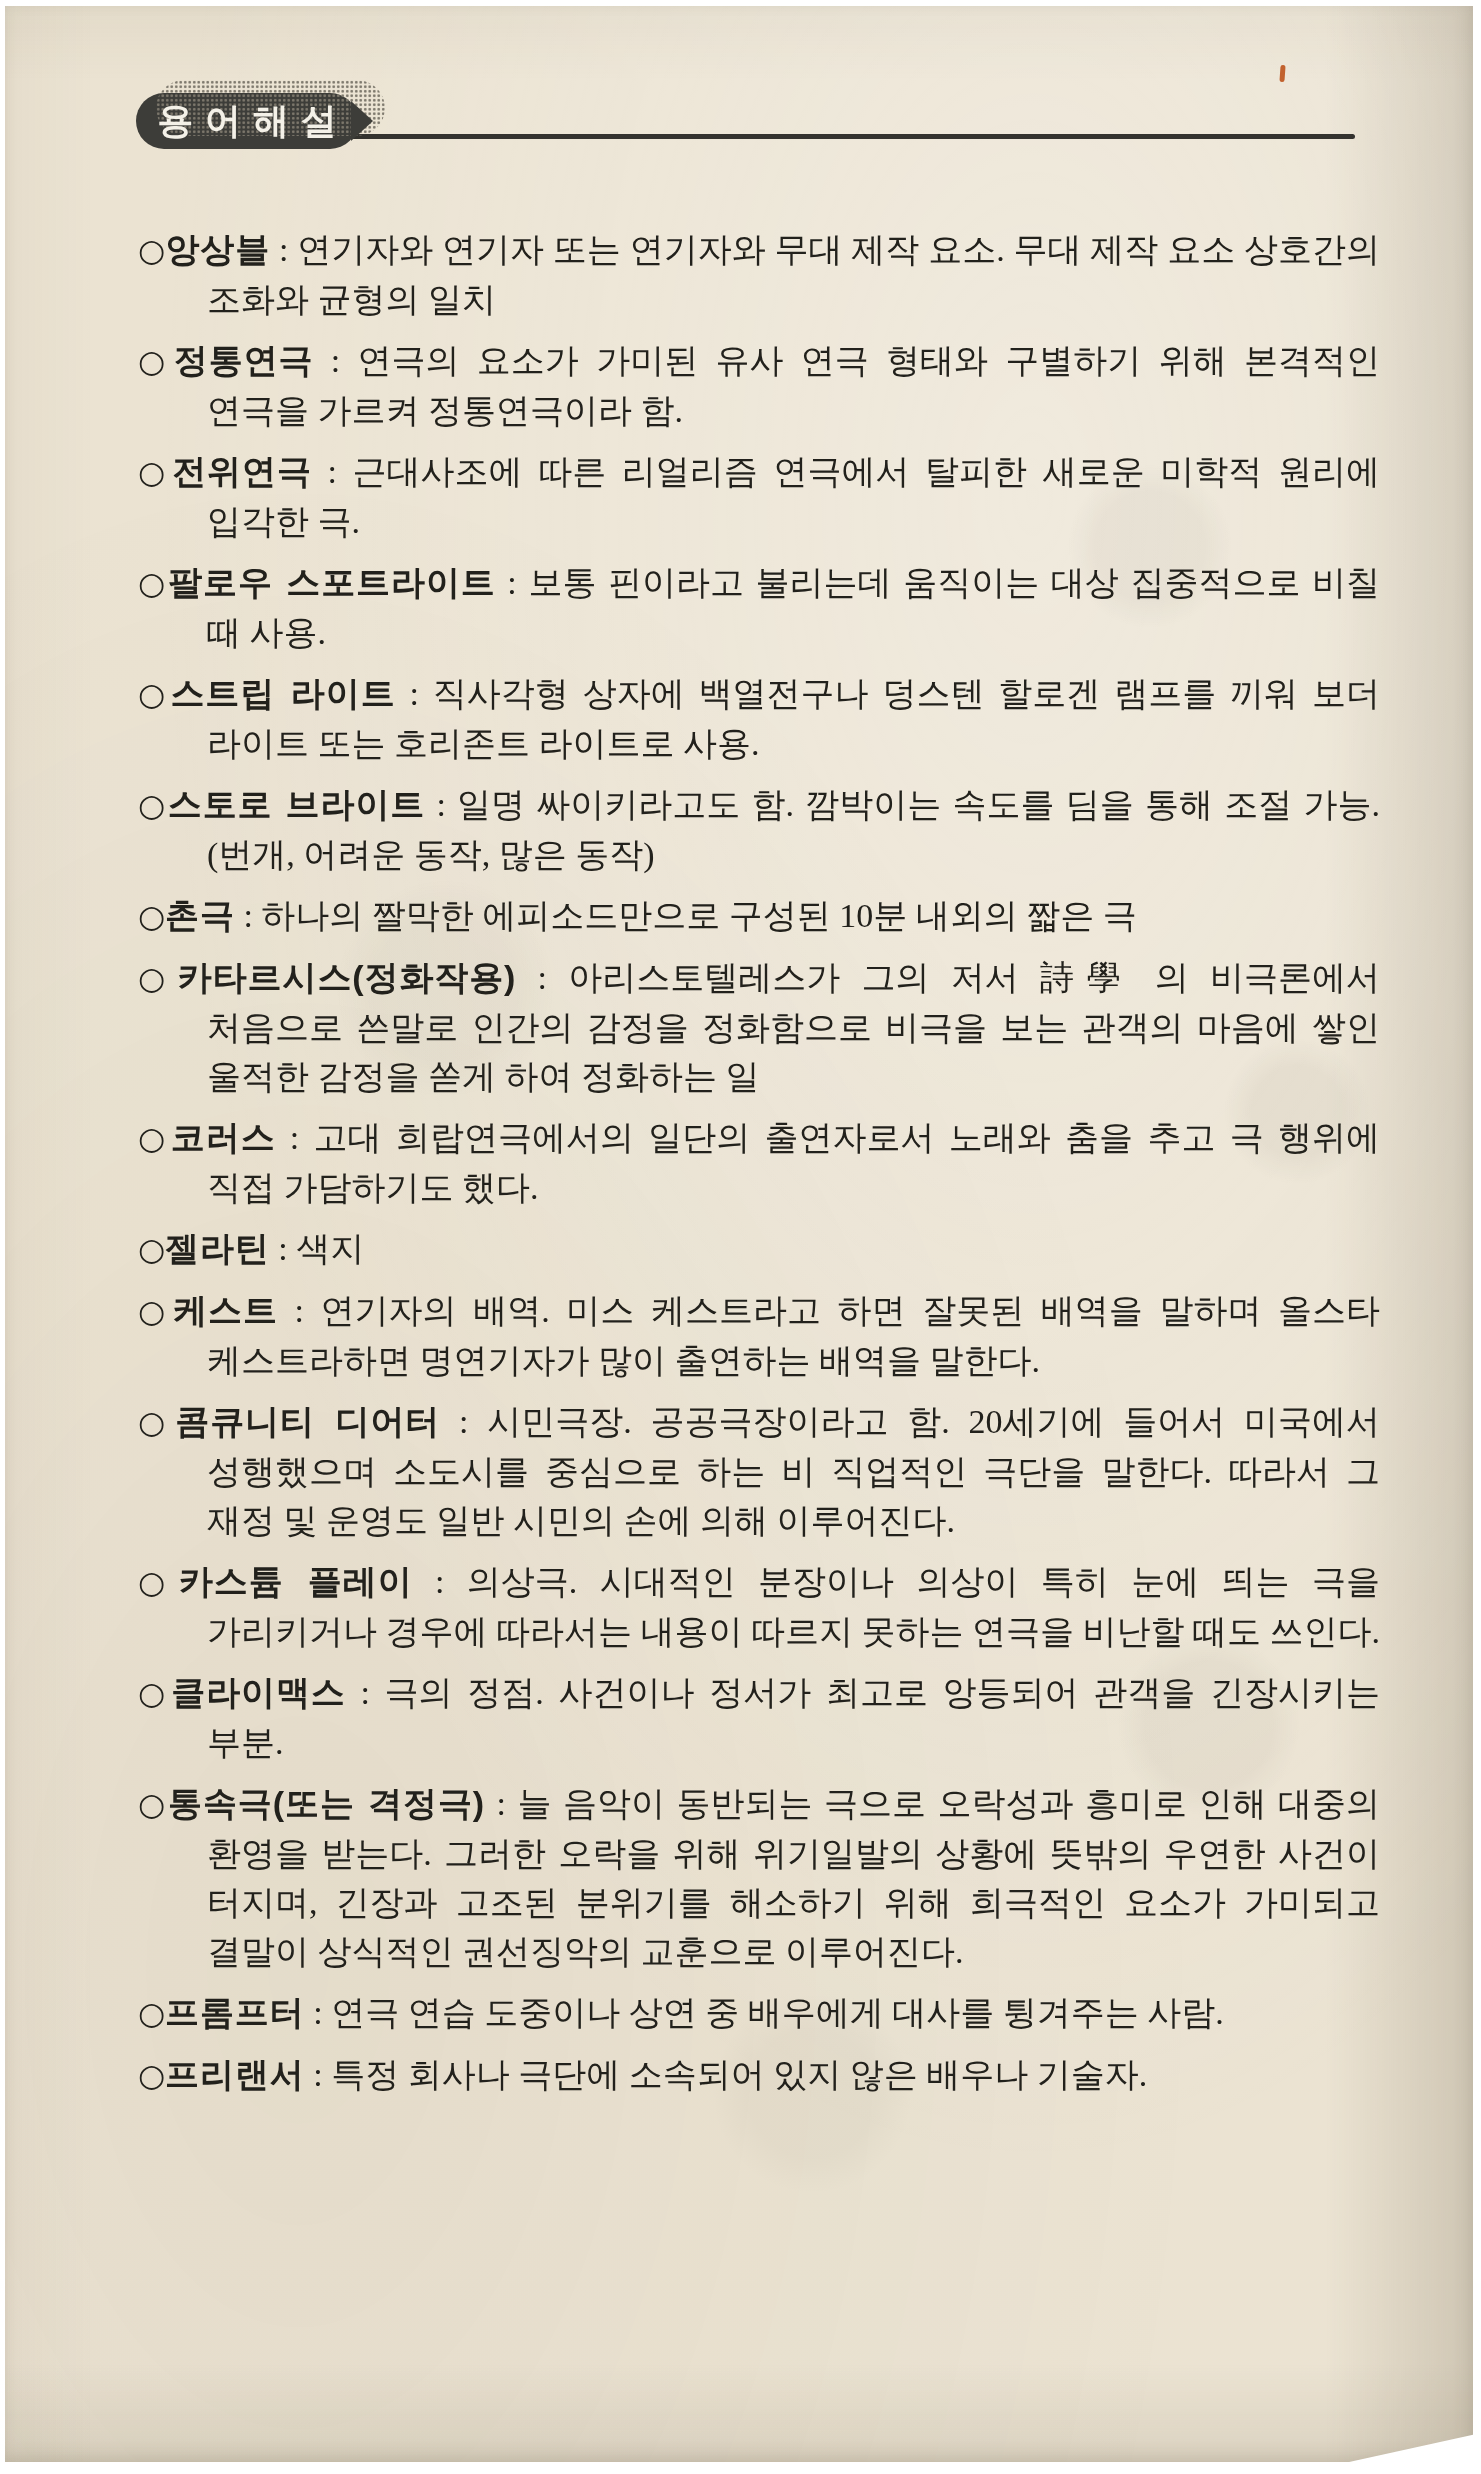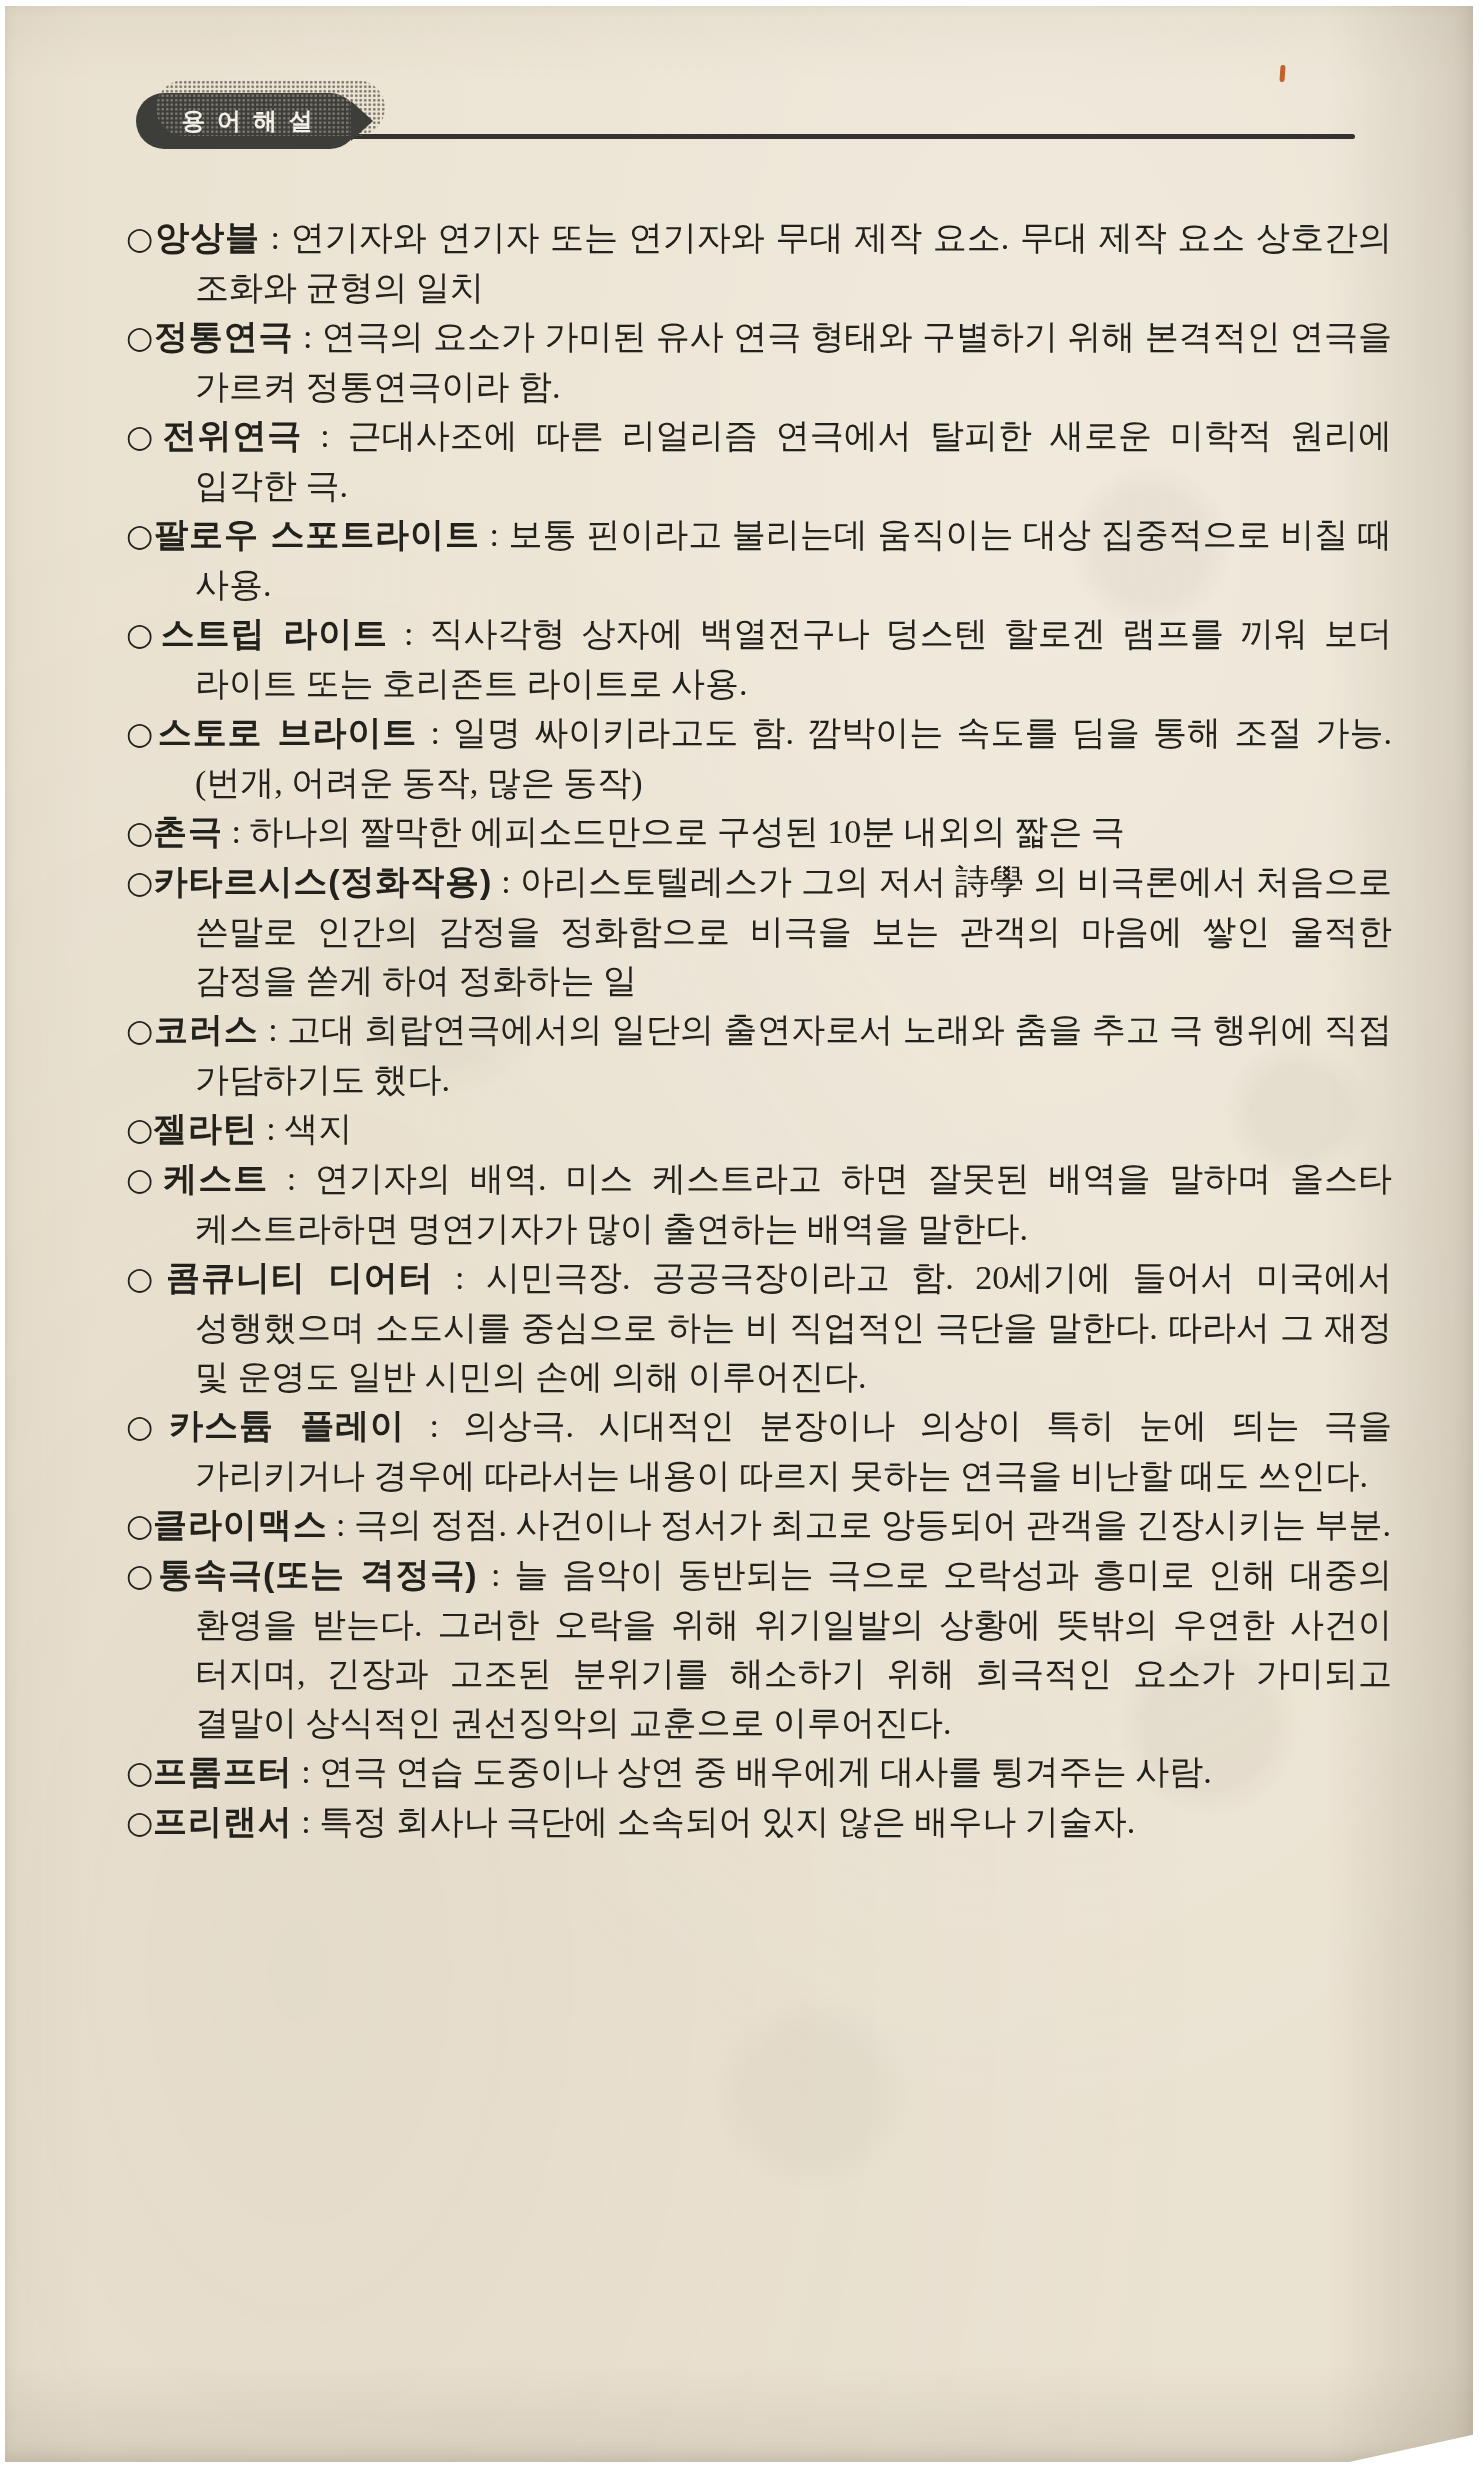--- a/index.html
+++ b/index.html
@@ -68,21 +68,21 @@
     transform: translateY(-50%);
     width: 0; height: 0;
     border-top: 20px solid transparent;
     border-bottom: 20px solid transparent;
     border-left: 22px solid #3d3d39;
   }
   .badge-label {
     color: #f4f1e8;
     font-family: "Liberation Sans", "DejaVu Sans", sans-serif;
     font-weight: bold;
-    font-size: 24px;
+    font-size: 36px;
     letter-spacing: 11.8px;
     margin-right: -11.8px;
     white-space: nowrap;
   }
   .header-rule {
     position: absolute;
     left: 351px; top: 134px;
     width: 1004px; height: 4.5px;
     background: #34332f;
     border-radius: 2.7px;
@@ -99,21 +99,21 @@
   }
 
   
   .entries {
     position: absolute;
     left: 126px; top: 213px;
     width: 1266px;
     z-index: 2;
   }
   .entry {
-    margin: 0;
+    margin: 12px;
     font-size: 34px;
     line-height: 49px;
     color: #22211c;
     text-align: justify;
     padding-left: 69px;
     text-indent: -69px;
     word-break: keep-all;
     overflow-wrap: anywhere;
   }
   .entry .bullet {

